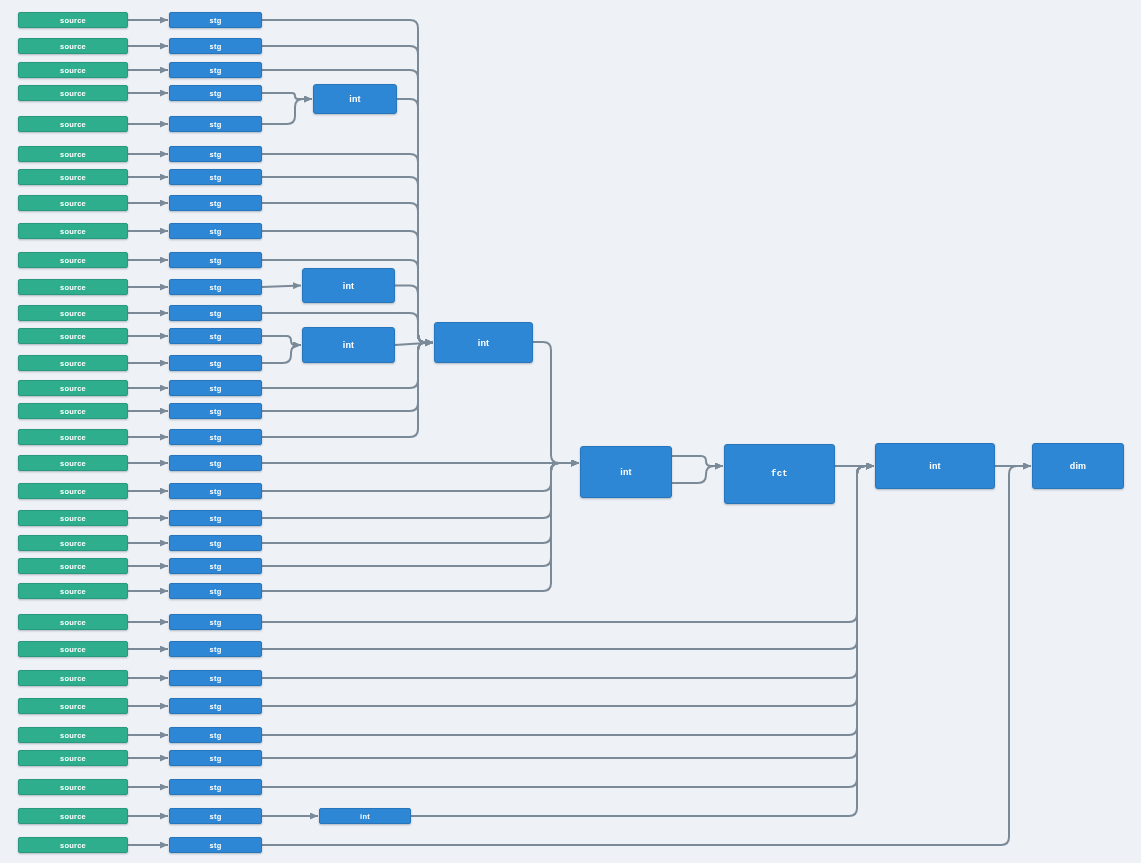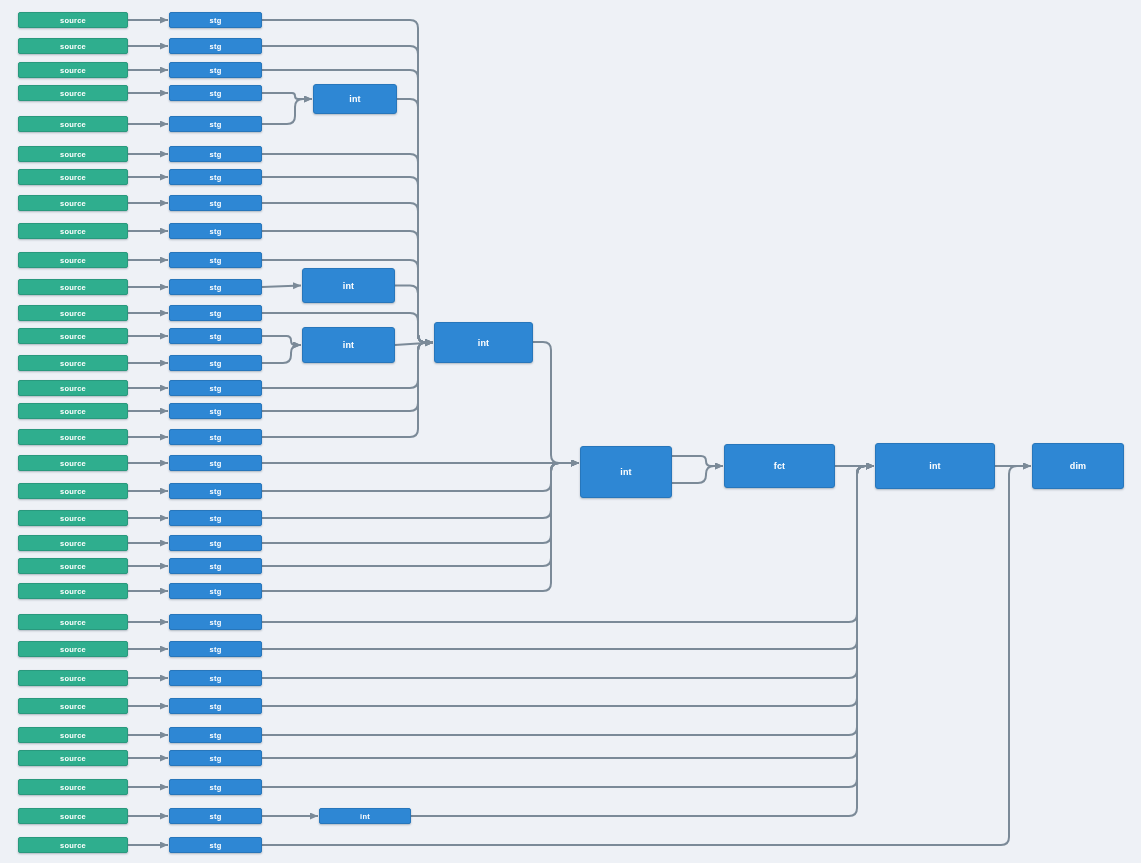--- a/index.html
+++ b/index.html
@@ -119,21 +119,21 @@
         <path d="M 995 466 L 1031 466" fill="none" stroke="#7b8a98" stroke-width="2" marker-end="url(#arrow)"></path>
         <path d="M 411 816 L 849 816 Q 857 816 857 808 L 857 474 Q 857 466 865 466 L 874 466" fill="none" stroke="#7b8a98" stroke-width="2" marker-end="url(#arrow)"></path>
       </g>
   </svg>
   <div>
       <div class="node big" style="left: 313px; top: 84px; width: 84px; height: 30px; background: rgb(46, 135, 212); border: 1px solid rgb(39, 118, 187); color: rgb(255, 255, 255);">int</div>
       <div class="node big" style="left: 302px; top: 268px; width: 93px; height: 35px; background: rgb(46, 135, 212); border: 1px solid rgb(39, 118, 187); color: rgb(255, 255, 255);">int</div>
       <div class="node big" style="left: 302px; top: 327px; width: 93px; height: 36px; background: rgb(46, 135, 212); border: 1px solid rgb(39, 118, 187); color: rgb(255, 255, 255);">int</div>
       <div class="node big" style="left: 434px; top: 322px; width: 99px; height: 41px; background: rgb(46, 135, 212); border: 1px solid rgb(39, 118, 187); color: rgb(255, 255, 255);">int</div>
       <div class="node big" style="left: 580px; top: 446px; width: 92px; height: 52px; background: rgb(46, 135, 212); border: 1px solid rgb(39, 118, 187); color: rgb(255, 255, 255);">int</div>
-      <div class="node big" style="left: 724px; top: 444px; width: 111px; height: 44px; background: rgb(46, 135, 212); border: 1px solid rgb(39, 118, 187); color: rgb(255, 255, 255);">fct</div>
+      <div class="node big" style="left: 724px; top: 444px; width: 111px; height: 60px; background: rgb(46, 135, 212); border: 1px solid rgb(39, 118, 187); color: rgb(255, 255, 255); font-family: Liberation Mono, monospace;">fct</div>
       <div class="node big" style="left: 875px; top: 443px; width: 120px; height: 46px; background: rgb(46, 135, 212); border: 1px solid rgb(39, 118, 187); color: rgb(255, 255, 255);">int</div>
       <div class="node big" style="left: 1032px; top: 443px; width: 92px; height: 46px; background: rgb(46, 135, 212); border: 1px solid rgb(39, 118, 187); color: rgb(255, 255, 255);">dim</div>
       <div class="node small" style="left: 319px; top: 808px; width: 92px; height: 16px; background: rgb(46, 135, 212); border: 1px solid rgb(39, 118, 187); color: rgb(255, 255, 255);">int</div>
       <div class="node small" style="left: 18px; top: 12px; width: 110px; height: 16px; background: rgb(47, 174, 142); border: 1px solid rgb(41, 153, 125); color: rgb(255, 255, 255);">source</div>
       <div class="node small" style="left: 169px; top: 12px; width: 93px; height: 16px; background: rgb(46, 135, 212); border: 1px solid rgb(39, 118, 187); color: rgb(255, 255, 255);">stg</div>
       <div class="node small" style="left: 18px; top: 38px; width: 110px; height: 16px; background: rgb(47, 174, 142); border: 1px solid rgb(41, 153, 125); color: rgb(255, 255, 255);">source</div>
       <div class="node small" style="left: 169px; top: 38px; width: 93px; height: 16px; background: rgb(46, 135, 212); border: 1px solid rgb(39, 118, 187); color: rgb(255, 255, 255);">stg</div>
       <div class="node small" style="left: 18px; top: 62px; width: 110px; height: 16px; background: rgb(47, 174, 142); border: 1px solid rgb(41, 153, 125); color: rgb(255, 255, 255);">source</div>
       <div class="node small" style="left: 169px; top: 62px; width: 93px; height: 16px; background: rgb(46, 135, 212); border: 1px solid rgb(39, 118, 187); color: rgb(255, 255, 255);">stg</div>
       <div class="node small" style="left: 18px; top: 85px; width: 110px; height: 16px; background: rgb(47, 174, 142); border: 1px solid rgb(41, 153, 125); color: rgb(255, 255, 255);">source</div>

